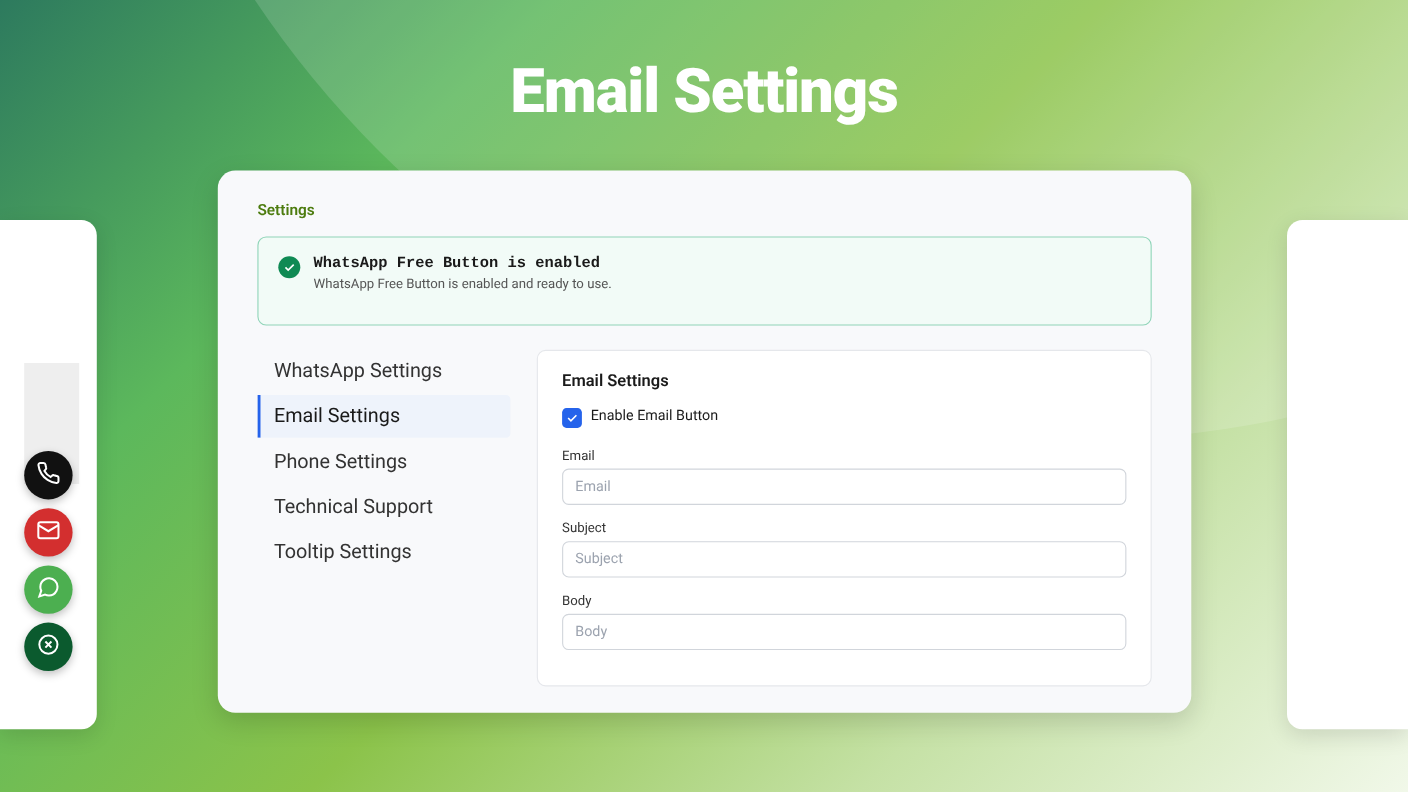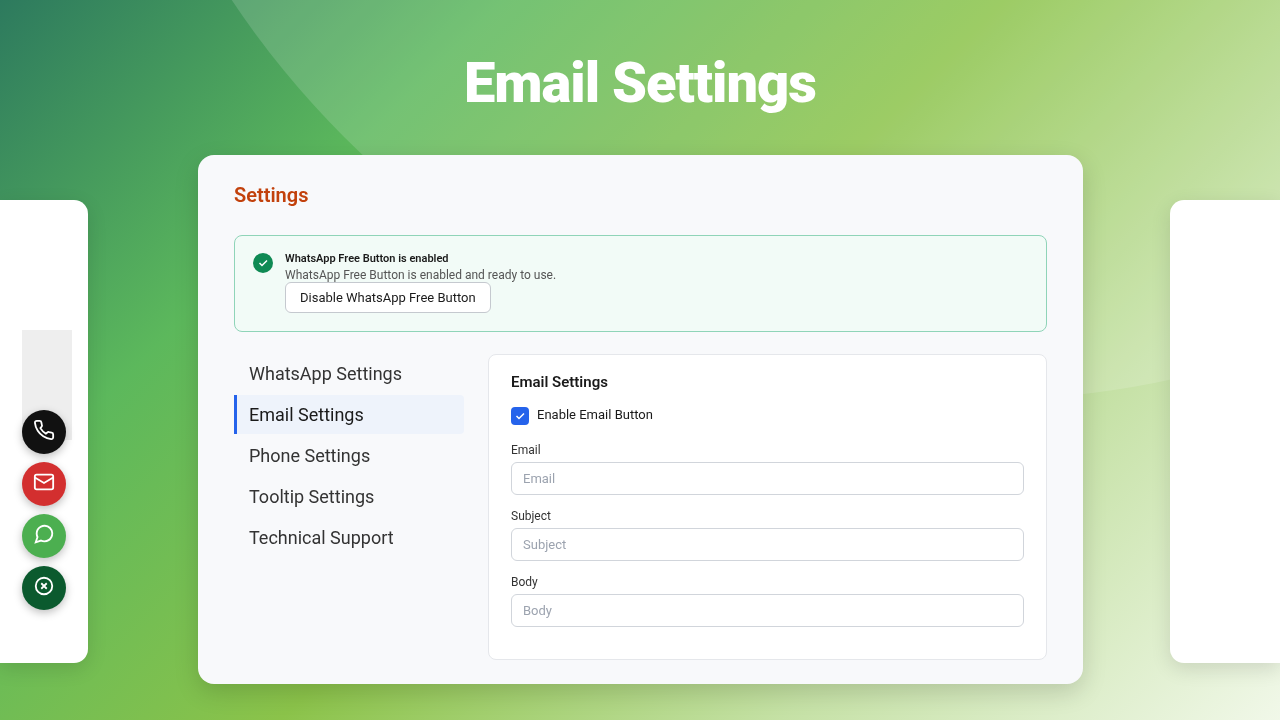--- a/index.html
+++ b/index.html
@@ -35,24 +35,24 @@
   position: absolute;
   top: 155px;
   left: 198px;
   width: 885px;
   background: #f8f9fb;
   border-radius: 16px;
   padding: 28px 36px 24px 36px;
   box-shadow: 0 8px 24px rgba(0,0,0,0.15);
 }
 .settings-heading {
-  font-size: 20px;
+  font-size: 14px;
   font-weight: 600;
-  color: #c2410c;
-  margin-bottom: 28px;
+  color: #4d7c0f;
+  margin-bottom: 16px;
 }
 .banner {
   border: 1px solid #8fd4b8;
   background: #f2fbf7;
   border-radius: 8px;
   padding: 16px 18px 18px 18px;
   display: flex;
   gap: 12px;
   margin-bottom: 22px;
 }
@@ -63,28 +63,30 @@
   border-radius: 50%;
   flex-shrink: 0;
   display: flex;
   align-items: center;
   justify-content: center;
   margin-top: 1px;
 }
 .banner-icon svg { width: 12px; height: 12px; }
 .banner-content { flex: 1; }
 .banner-title {
-  font-size: 11px;
+  font-size: 14px;
   font-weight: 600;
   color: #1a1a1a;
   margin-bottom: 3px;
+  font-family: Liberation Mono, monospace;
 }
 .banner-subtitle {
   font-size: 12px;
   color: #555;
+  margin-bottom: 12px;
 }
 .banner-button {
   background: #fff;
   border: 1px solid #c5c9cf;
   border-radius: 6px;
   padding: 7px 14px;
   font-size: 13px;
   color: #1a1a1a;
   cursor: pointer;
   font-family: inherit;
@@ -264,31 +266,30 @@
 
   <div class="banner">
     <div class="banner-icon">
       <svg viewBox="0 0 24 24" fill="none" stroke="#fff" stroke-width="3">
           <path d="m5 12 5 5L20 7"></path>
         </svg>
     </div>
     <div class="banner-content">
       <div class="banner-title">WhatsApp Free Button is enabled</div>
       <div class="banner-subtitle">WhatsApp Free Button is enabled and ready to use.</div>
-      <button class="banner-button">Disable WhatsApp Free Button</button>
     </div>
   </div>
 
   <div class="content-row">
     <div class="sidebar">
       <div class="sidebar-item">WhatsApp Settings</div>
       <div class="sidebar-item active">Email Settings</div>
       <div class="sidebar-item">Phone Settings</div>
+      <div class="sidebar-item">Technical Support</div>
       <div class="sidebar-item">Tooltip Settings</div>
-      <div class="sidebar-item">Technical Support</div>
     </div>
 
     <div class="form-panel">
       <div class="form-title">Email Settings</div>
 
       <div class="checkbox-row">
         <div class="checkbox">
           <svg viewBox="0 0 24 24" fill="none" stroke="#fff" stroke-width="3">
               <path d="m5 12 5 5L20 7"></path>
             </svg>

